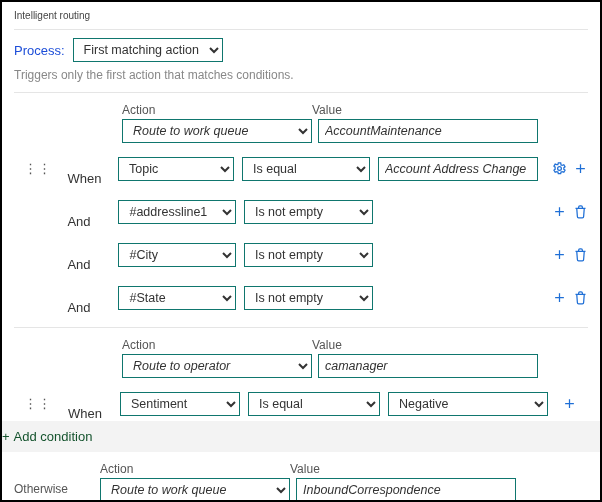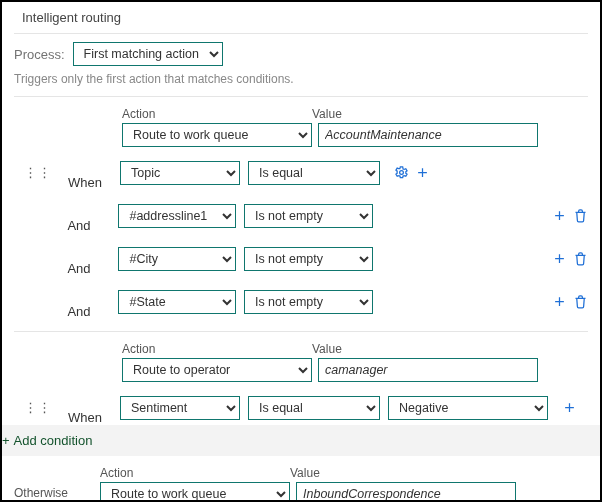--- a/index.html
+++ b/index.html
@@ -1,22 +1,22 @@
 <!DOCTYPE html>
 <html><head>
 <meta charset="utf-8">
 <style>
   * { box-sizing: border-box; font-family: Arial, Helvetica, sans-serif; }
   body { margin: 0; padding: 0; }
   .frame { width: 602px; height: 502px; border: 2px solid #000; background: #fff; overflow: hidden; font-size: 13px; color: #333; }
   .pad { padding: 8px 12px 0 12px; }
-  .title { font-size: 13px; color: #444; margin-bottom: 8px; margin-left: 8px; }
+  .title { font-size: 10px; color: #444; margin-bottom: 8px; }
   .hr { border-top: 1px solid #e5e5e5; margin: 4px 0 8px 0; }
   .row { display: flex; align-items: center; gap: 8px; }
-  .process-label { color: #737373; }
+  .process-label { color: #1d4ed8; }
   .select, .input {
     border: 1px solid #0f766e; background: #fff; font-size: 12.5px; color: #333;
     padding: 3px 6px; height: 24px;
   }
   .select { appearance: auto; }
   .input { }
   .hint { color: #888; font-size: 12px; margin-top: 6px; }
   .group { margin-top: 10px; position: relative; }
   .labels { display: flex; padding-left: 108px; gap: 0; margin-bottom: 2px; font-size: 12px; color: #555;}
   .labels .l1 { width: 190px; }
@@ -24,21 +24,21 @@
   .action-row { display: flex; padding-left: 108px; gap: 6px; align-items: center; }
   .combo { position: relative; display: inline-block; }
   .combo select { width: 100%; }
   .cond-row { display: flex; align-items: center; padding-left: 10px; margin-top: 8px; gap: 8px; position: relative; }
   .kw { width: 44px; color: #333; font-size: 13px; text-align: left; margin-top: 20px; }
   .drag { width: 14px; color: #555; font-size: 13px; cursor: grab; user-select: none; letter-spacing: 1px; }
   .drag-slot { width: 14px; }
   .w1 { width: 120px; border-radius: 8px; }
   .w2 { width: 132px; }
   .w3 { width: 160px; }
-  .wact { width: 190px; }
+  .wact { width: 190px; font-style: italic; }
   .wval { width: 220px; }
   .wval2 { width: 220px; }
   .blue-corner { position: relative; font-style: italic; }
   .blue-corner::after {
     content: ""; position: absolute; right: 1px; bottom: 1px;
     border-right: 7px solid #1f6fd6; border-top: 7px solid transparent;
   }
   .icons { margin-left: 6px; display: flex; gap: 6px; align-items: center; }
   .icon { width: 15px; height: 15px; color: #1f6fd6; cursor: pointer; }
   .icon svg { width: 100%; height: 100%; display: block; }
@@ -78,20 +78,21 @@
     </div>
 
     <div class="cond-row">
       <span class="drag">⋮⋮</span>
       <span class="drag-slot"></span>
       <span class="kw">When</span>
       <div class="combo w1">
         <select class="select" style="width:100%"><option>Topic</option></select>
       </div>
       <select class="select w2"><option>Is equal</option></select>
+      <input class="input w3 blue-corner" value="Account Address Change" style="">
       <div class="icons">
         <span class="icon">
               <svg viewBox="0 0 24 24" fill="none" stroke="currentColor" stroke-width="2">
                 <circle cx="12" cy="12" r="3"></circle>
                 <path d="M19 12a7 7 0 0 0-.1-1.2l2-1.5-2-3.4-2.3.9a7 7 0 0 0-2-.1L13.9 3h-3.8l-.7 2.7a7 7 0 0 0-2 .1l-2.3-.9-2 3.4 2 1.5A7 7 0 0 0 5 12a7 7 0 0 0 .1 1.2l-2 1.5 2 3.4 2.3-.9a7 7 0 0 0 2 .1l.7 2.7h3.8l.7-2.7a7 7 0 0 0 2-.1l2.3.9 2-3.4-2-1.5A7 7 0 0 0 19 12Z"></path>
               </svg>
             </span>
         <span class="icon">
               <svg viewBox="0 0 24 24" stroke="currentColor" stroke-width="2">
                 <path d="M12 5v14M5 12h14"></path>

